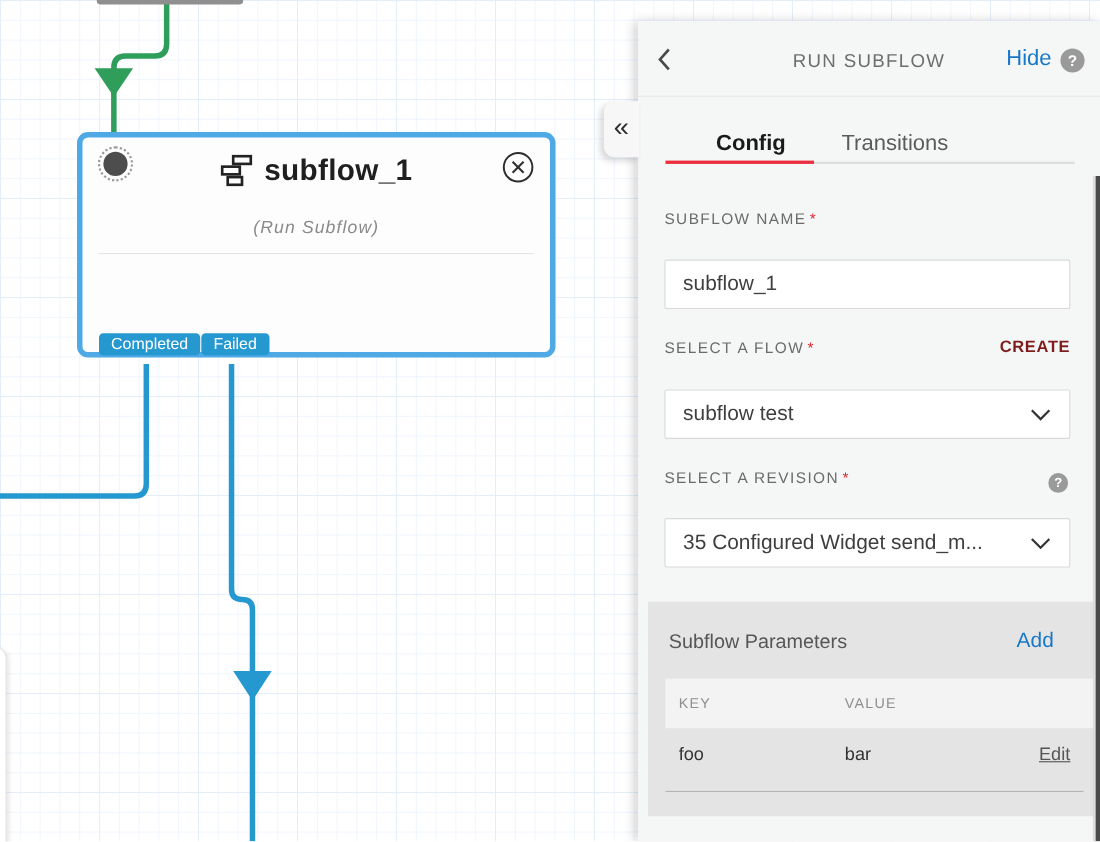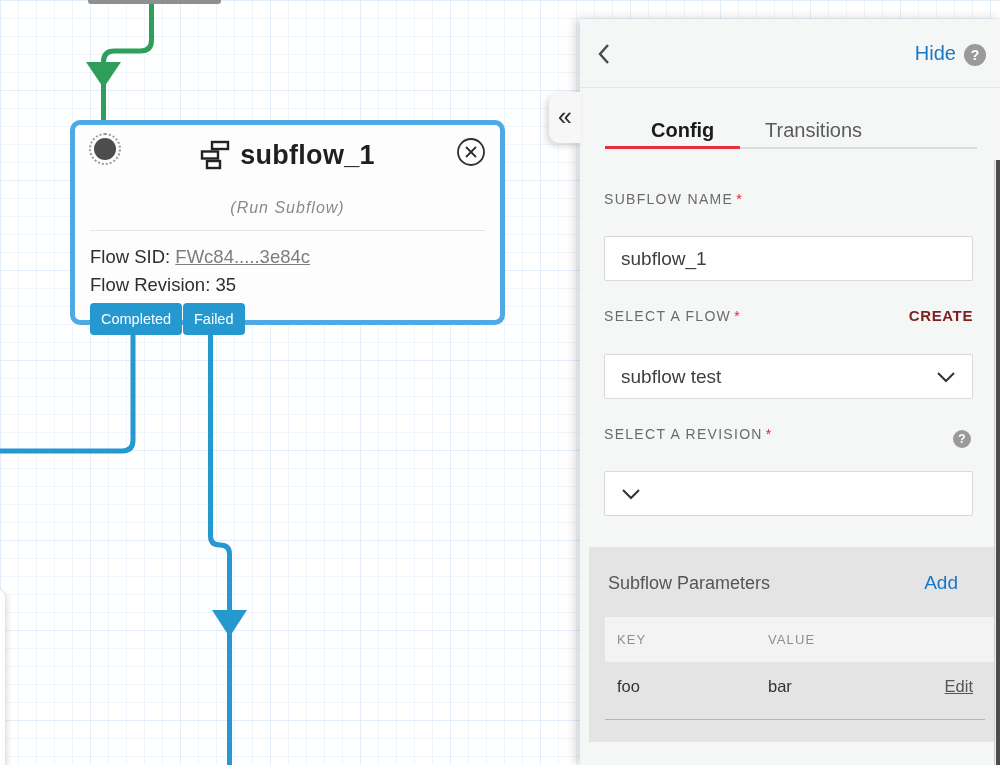--- a/index.html
+++ b/index.html
@@ -49,21 +49,21 @@
     position:absolute; right:14px; top:12px; width:30px; height:30px; cursor:pointer;
   }
   .card .subtitle {
     position:absolute; left:0; right:0; top:74px; text-align:center;
     color:#8a8a8a; font-size:16px; letter-spacing:1px;font-style:italic;
   }
   .card .divider { position:absolute; left:15px; right:15px; top:105px; height:1px; background:#e4e4e4; }
   .card .info { position:absolute; left:15px; top:118px; font-size:18.5px; color:#2e2e2e; line-height:28px; }
   .card .sid-link { color:#7d7d7d; text-decoration:underline; }
   .tag {
-    position:absolute; top:178px; height:32px; padding:0 11px;
+    position:absolute; top:178px; height:20px; padding:0 11px;
     background:#2598d0; border-radius:4px; color:#fff; font-size:14.5px;
     display:flex; align-items:center; z-index:3;
   }
   .tag.completed { left:15px; }
   .tag.failed { left:108px; }
 
   
   .collapse-tab {
     position:absolute; left:549px; top:92px; width:32px; height:51px;
     background:#f7f7f7; border-radius:10px 0 0 10px;
@@ -174,40 +174,34 @@
       </svg>
       <span class="title">subflow_1</span>
     </div>
     <svg class="close" viewBox="0 0 30 30">
       <circle cx="15" cy="15" r="13" fill="none" stroke="#2e2e2e" stroke-width="1.8"></circle>
       <line x1="10" y1="10" x2="20" y2="20" stroke="#2e2e2e" stroke-width="1.8"></line>
       <line x1="20" y1="10" x2="10" y2="20" stroke="#2e2e2e" stroke-width="1.8"></line>
     </svg>
     <div class="subtitle">(Run Subflow)</div>
     <div class="divider"></div>
-    <div class="info">
-      <div>
-        <span>Flow SID:</span>
-        <a class="sid-link">FWc84.....3e84c</a>
-      </div>
-      <div>Flow Revision: 35</div>
-    </div>
     <div class="tag completed">Completed</div>
     <div class="tag failed">Failed</div>
   </div>
 
   <div class="collapse-tab">
     <span>«</span>
   </div>
 
   <div class="panel">
     <div class="panel-header">
       <svg class="back-btn" viewBox="0 0 16 22">
         <polyline points="12,2 4,11 12,20" fill="none" stroke="#4a4a4a" stroke-width="2.4"></polyline>
       </svg>
+      <div class="panel-title">RUN SUBFLOW</div>
       <div class="hide-link">Hide</div>
       <div class="help-circle help-header">?</div>
     </div>
     <div class="header-divider"></div>
 
     <div class="tab tab-config">Config</div>
     <div class="tab tab-transitions">Transitions</div>
     <div class="tab-underline-gray"></div>
     <div class="tab-underline-red"></div>
 
@@ -225,20 +219,21 @@
       <svg width="20" height="12" viewBox="0 0 20 12">
         <polyline points="2,2 10,10 18,2" fill="none" stroke="#333" stroke-width="2"></polyline>
       </svg>
     </div>
 
     <div class="field-label" style="top:407px">
       <span>SELECT A REVISION</span><span class="req">*</span>
     </div>
     <div class="help-circle help-revision">?</div>
     <div class="select-box" style="top:452px">
+      <span class="sel-text">35 Configured Widget send_m...</span>
       <svg width="20" height="12" viewBox="0 0 20 12">
         <polyline points="2,2 10,10 18,2" fill="none" stroke="#333" stroke-width="2"></polyline>
       </svg>
     </div>
 
     <div class="params-section">
       <div class="params-title">Subflow Parameters</div>
       <div class="add-link">Add</div>
       <div class="params-table-header">
         <span class="col-key">KEY</span>

